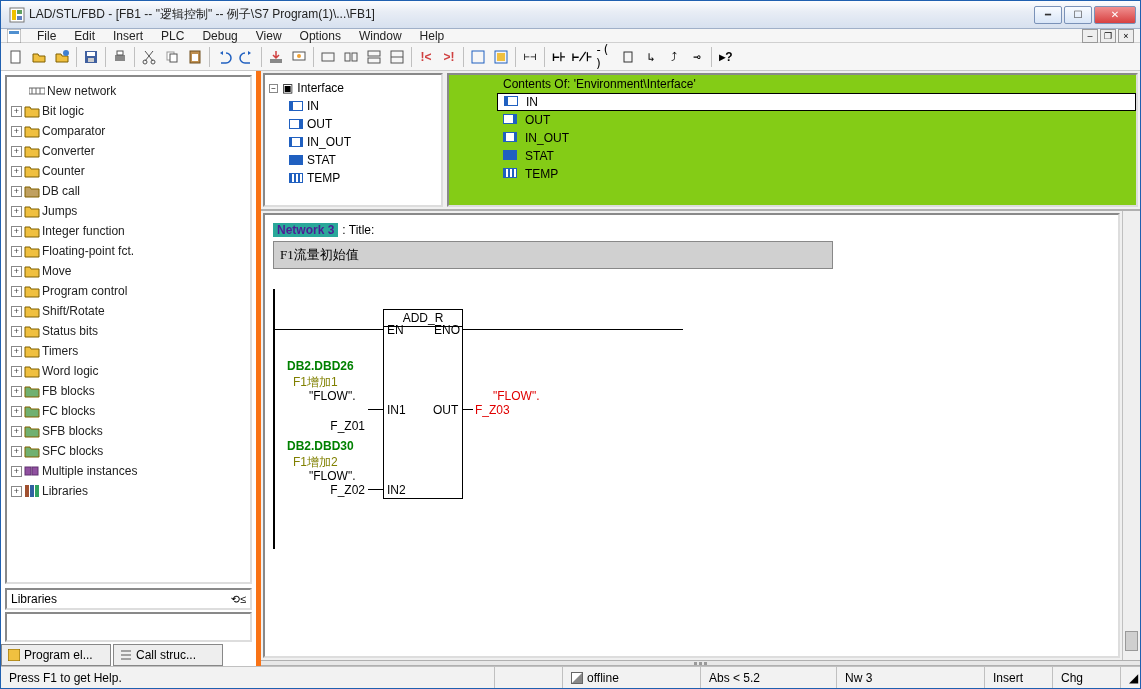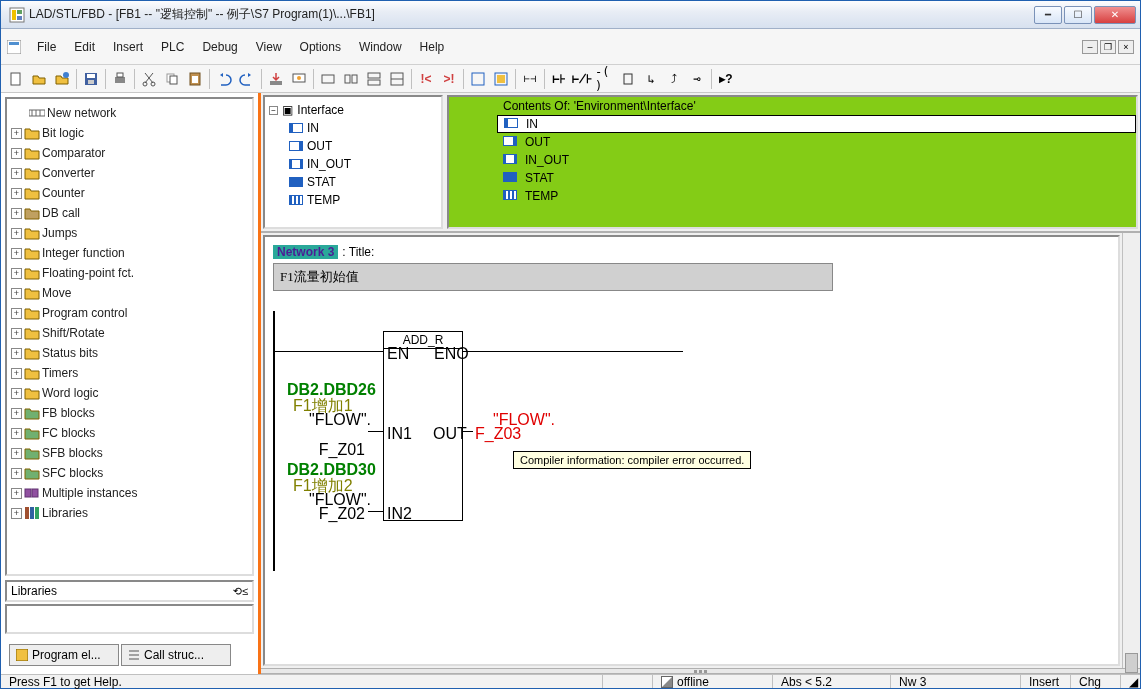--- a/index.html
+++ b/index.html
@@ -6,43 +6,43 @@
 body { background: #fff; overflow: hidden; width: 1141px; height: 689px; }
 
 .window { width: 1141px; height: 689px; border: 1px solid #2060b0; display: flex; flex-direction: column; background: #f0f0f0; }
 .titlebar { height: 28px; background: linear-gradient(#fdfdfe,#e8edf5 40%,#d7e1ef); display: flex; align-items: center; padding: 0 4px; border-bottom: 1px solid #a0b0c8; }
 .titlebar .app-icon { width: 16px; height: 16px; margin: 0 4px; display: inline-block; }
 .titlebar .title-text { flex: 1; color: #222; font-size: 12px; }
 .win-btns { display: flex; gap: 2px; }
 .win-btn { width: 28px; height: 18px; border: 1px solid #7a92b8; border-radius: 2px; background: linear-gradient(#f8fbff,#d9e6f7); display: flex; align-items: center; justify-content: center; font-size: 10px; color: #333; }
 .win-btn.close { background: linear-gradient(#f09090,#d84040); color: #fff; width: 42px; }
 
-.menubar { height: 36px; background: #f6f6f6; display: flex; align-items: center; padding: 0 6px; gap: 2px; border-bottom: 1px solid #d0d0d0; }
+.menubar { height: 14px; background: #f6f6f6; display: flex; align-items: center; padding: 0 6px; gap: 2px; border-bottom: 1px solid #d0d0d0; }
 .menubar .app-icon2 { width: 14px; height:14px; margin-right:6px; }
 .menu-item { padding: 2px 8px; color: #222; }
 .menubar .mdi-btns { margin-left: auto; display: flex; gap: 2px; }
 .mdi-btn { width: 16px; height: 14px; border: 1px solid #999; background: #eee; font-size: 9px; display: flex; align-items: center; justify-content: center; }
 
 .toolbar { height: 28px; background: #f6f6f6; border-bottom: 1px solid #c8c8c8; display: flex; align-items: center; padding: 0 4px; gap: 1px; }
 .tb-btn { width: 22px; height: 22px; display: flex; align-items: center; justify-content: center; border: 1px solid transparent; }
 .tb-sep { width: 1px; height: 20px; background: #c0c0c0; margin: 0 2px; }
 
 .main-area { flex: 1; display: flex; min-height: 0; }
-.left-panel { width: 260px; display: flex; flex-direction: column; border-right: 3px solid #f97316; background: #fff; }
+.left-panel { width: 260px; display: flex; flex-direction: column; border-right: 5px solid #f97316; background: #fff; }
 .left-tree-wrap { flex: 1; border: 2px inset #ddd; margin: 4px; overflow: auto; background: #fff; padding: 4px 2px; }
 .tree-item { display: flex; align-items: center; height: 20px; padding-left: 2px; gap: 2px; }
 .tree-expander { width: 11px; height: 11px; border: 1px solid #888; display: flex; align-items: center; justify-content: center; font-size: 9px; line-height: 1; color: #444; background: #fff; }
 .tree-icon { width: 16px; height: 14px; display: inline-flex; align-items: center; justify-content: center; }
 .tree-label { color: #222; }
 .first-item { margin-left: 18px; }
 
 .lib-label-wrap { border: 2px inset #ddd; margin: 0 4px; padding: 2px 4px; display: flex; align-items: center; justify-content: space-between; height: 22px; }
 .lib-refresh { font-size: 11px; }
 
-.tab-strip { display: flex; height: 22px; margin: 8px; gap: 2px; }
+.tab-strip { display: flex; height: 22px; margin: 0; gap: 2px; }
 .tab { border: 1px solid #888; background: #eee; padding: 2px 6px; display: flex; align-items: center; gap: 4px; font-size: 11px; width: 110px; overflow: hidden; white-space: nowrap; }
 
 .right-panel { flex: 1; display: flex; flex-direction: column; min-width: 0; }
 .top-split { height: 140px; display: flex; border-bottom: 2px solid #b0b0b0; }
 .iface-tree { width: 180px; border: 2px inset #ddd; margin: 2px; background: #fff; padding: 4px; overflow: auto; font-family: "Courier New", monospace; font-size: 13px; }
 .iface-tree .row { display: flex; align-items: center; height: 18px; gap: 4px; }
 .iface-tree .ind { padding-left: 20px; }
 .port-icon { width: 14px; height: 10px; display: inline-block; }
 .port-in { background: #fff; border: 1px solid #2060c0; border-left: 4px solid #2060c0; }
 .port-out { background: #fff; border: 1px solid #2060c0; border-right: 4px solid #2060c0; }
@@ -61,34 +61,34 @@
 .editor-area { flex: 1; border: 2px inset #ddd; margin: 2px; background: #fff; overflow: auto; position: relative; padding: 8px; }
 .network-header { display: flex; align-items: center; gap: 4px; font-family: "Courier New", monospace; font-size: 14px; margin-bottom: 4px; }
 .network-badge { background: #2aa89a; color: #4c1d95; font-weight: bold; padding: 0 4px; }
 .comment-box { background: #d0d0d0; border: 1px solid #888; width: 560px; height: 28px; padding: 4px 6px; font-family: "SimSun", serif; font-size: 13px; margin-bottom: 20px; }
 
 .fbd-canvas { position: relative; width: 700px; height: 280px; font-family: "Courier New", monospace; font-size: 13px; }
 .rail-left { position: absolute; left: 0; top: 0; width: 2px; height: 260px; background: #000; }
 .wire { position: absolute; height: 1px; background: #000; }
 .fbd-box { position: absolute; border: 1px solid #000; background: #fff; text-align: center; }
 .fbd-box .box-title { border-bottom: 1px solid #000; padding: 1px 0; }
-.pin-label { position: absolute; font-size: 16px; }
+.pin-label { position: absolute; font-size: 12px; }
 .pin-label.right { text-align: right; }
 .sig-green { color: #008000; }
 .sig-olive { color: #808000; }
 .sig-red { color: #e00000; }
 .tooltip { position: absolute; background: #ffffe1; border: 1px solid #000; padding: 2px 6px; font-family: Tahoma, sans-serif; font-size: 11px; white-space: nowrap; }
 
 .right-scroll { width: 18px; background: #efefef; border-left: 1px solid #c0c0c0; position: relative; }
 .scroll-thumb { position: absolute; left: 2px; right: 2px; top: 420px; height: 20px; background: #cfcfcf; border: 1px solid #999; }
 
 .splitter-bar { height: 6px; background: #e8e8e8; border-top: 1px solid #b0b0b0; border-bottom: 1px solid #b0b0b0; display: flex; justify-content: center; align-items: center; gap: 2px; }
 .splitter-bar span { width: 3px; height: 3px; background: #999; }
 
-.statusbar { height: 14px; background: #f2f2f2; border-top: 1px solid #c0c0c0; display: flex; align-items: center; font-size: 12px; }
+.statusbar { height: 22px; background: #f2f2f2; border-top: 1px solid #c0c0c0; display: flex; align-items: center; font-size: 12px; gap: 18px; }
 .sb-cell { border-left: 1px solid #c0c0c0; padding: 0 8px; height: 100%; display: flex; align-items: center; }
 .sb-first { flex: 1; padding: 0 8px; }
 .sb-icon-offline { width: 12px; height: 12px; border: 1px solid #666; background: linear-gradient(135deg,#fff 49%,#888 51%); margin-right: 4px; }
 
 svg { display: block; }
 </style>
 </head>
 <body>
 
 <div class="window">
@@ -610,21 +610,20 @@
             <span class="pin-label right" style="left:40px; top:114px; width:52px;margin-top:16px;">F_Z01</span>
 
             <span class="pin-label sig-green" style="left:14px; top:150px; font-weight:bold;">DB2.DBD30</span>
             <span class="pin-label sig-olive" style="left:20px; top:165px;">F1增加2</span>
             <span class="pin-label" style="left:36px; top:180px;">"FLOW".</span>
             <span class="pin-label right" style="left:40px; top:194px; width:52px;">F_Z02</span>
 
             <span class="pin-label sig-red" style="left:220px; top:100px;">"FLOW".</span>
             <span class="pin-label sig-red" style="left:202px; top:114px;">F_Z03</span>
 
-            <div class="tooltip" style="left:240px; top:140px;">Compiler information: compiler error occurred.</div>
           </div>
         </div>
         <div class="right-scroll">
           <div class="scroll-thumb"></div>
         </div>
       </div>
 
       <div class="splitter-bar">
           <span></span>
           <span></span>

